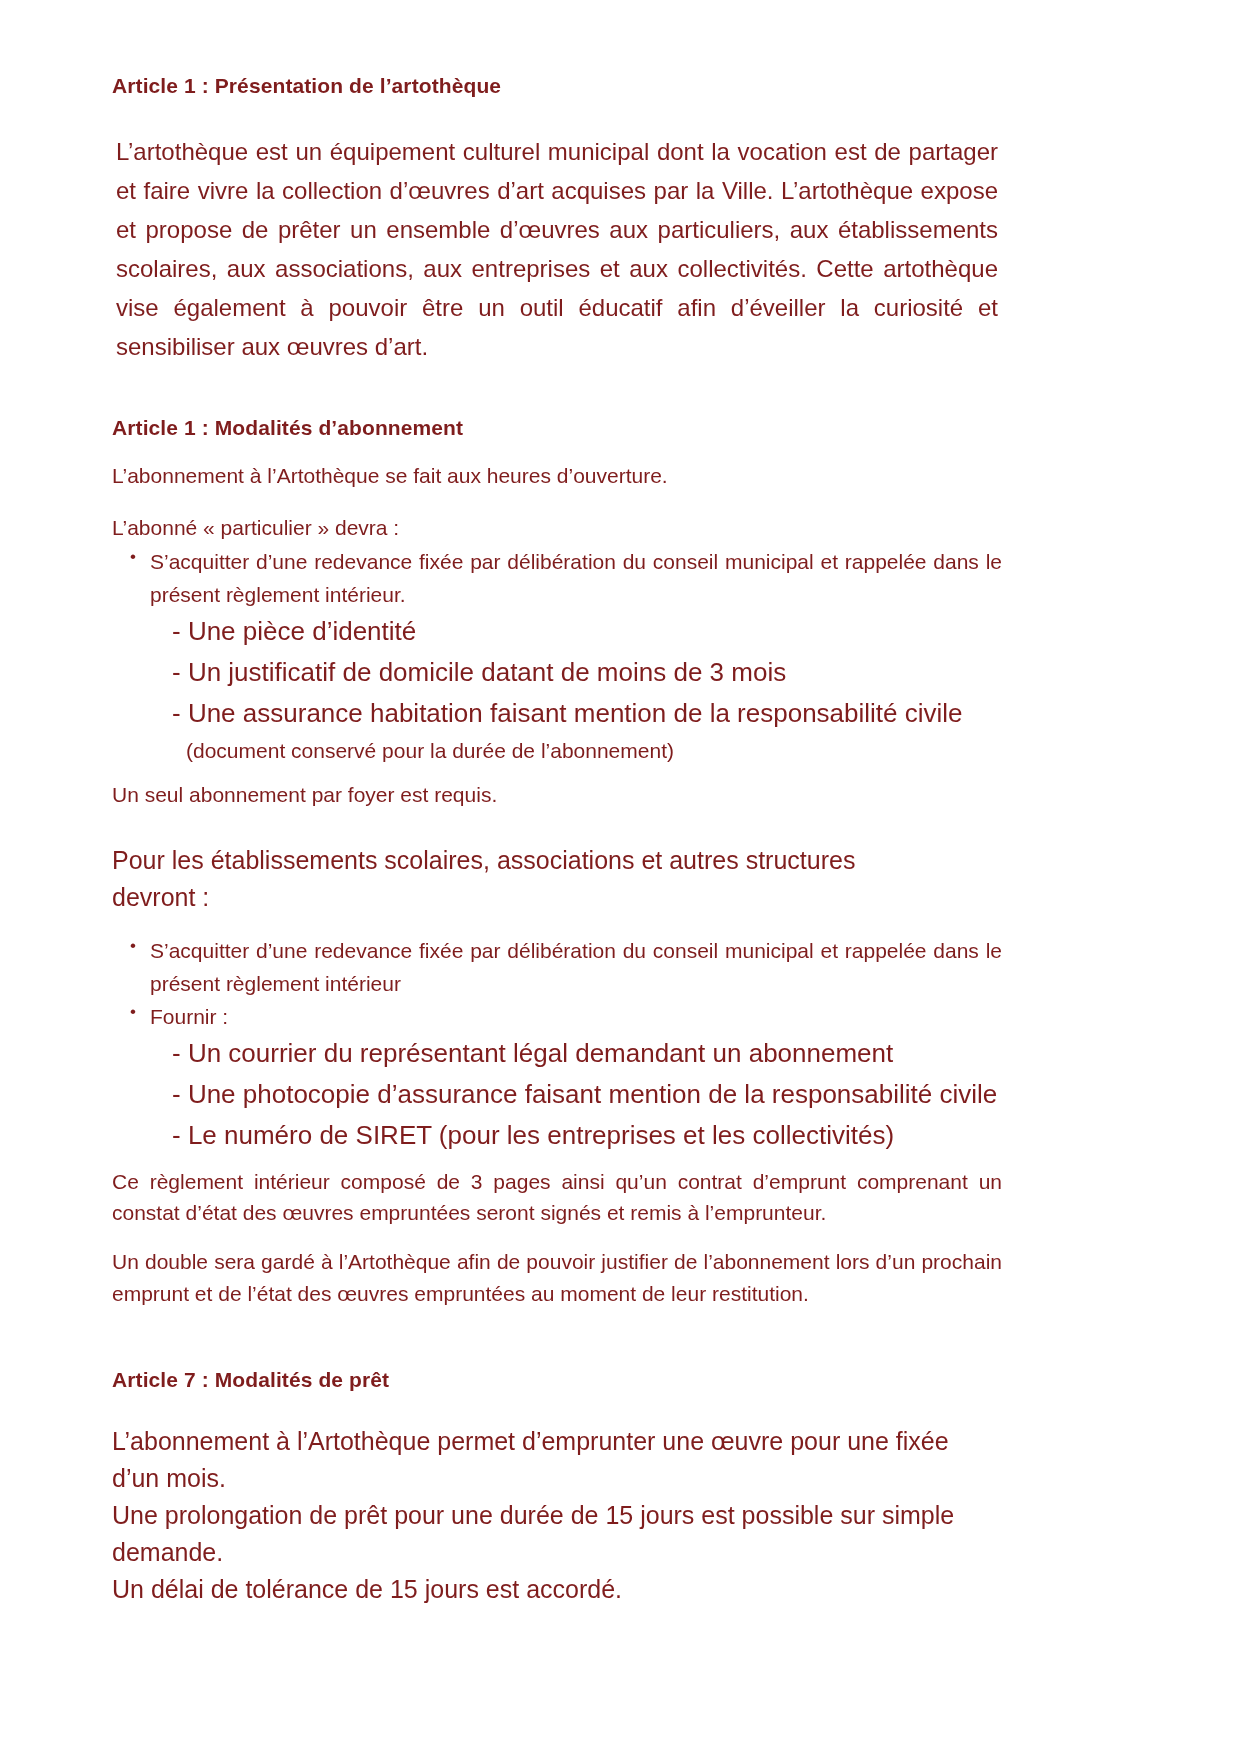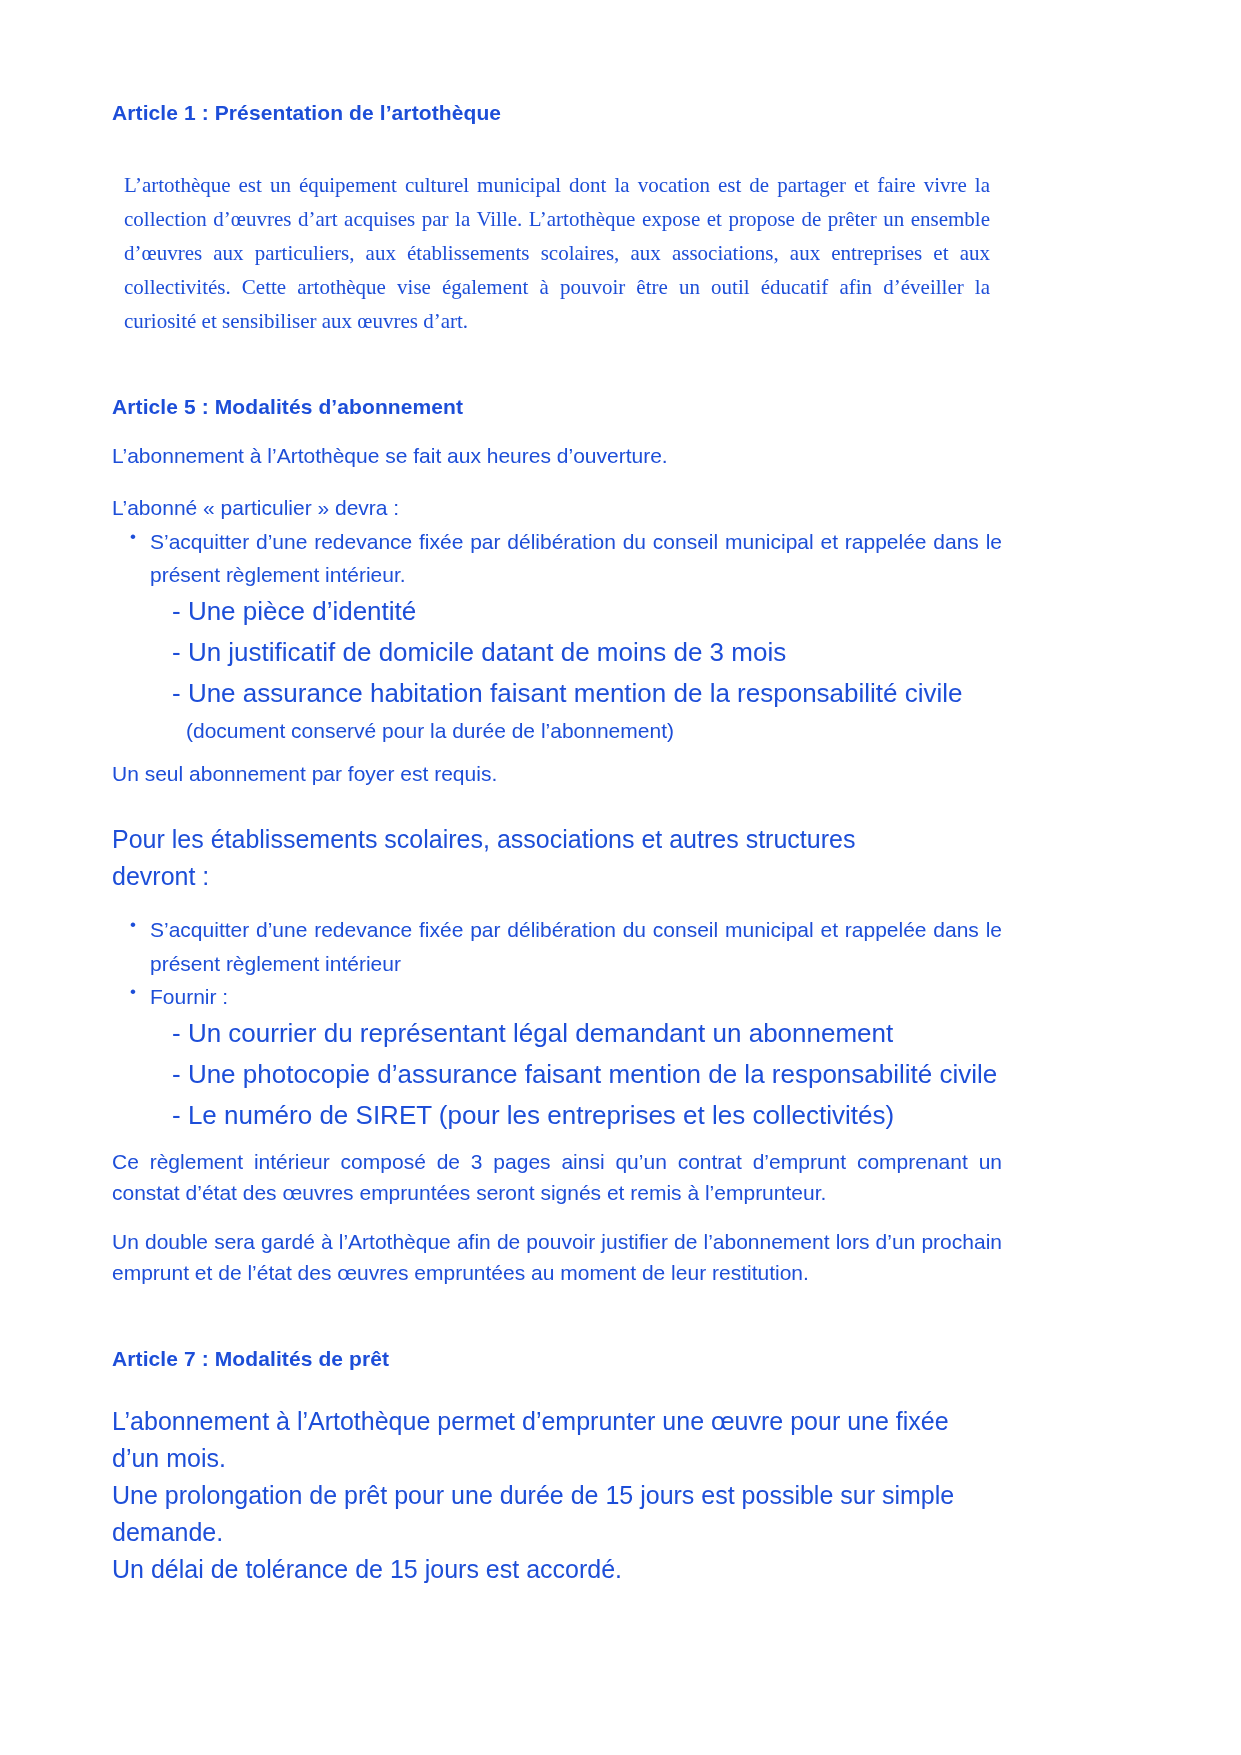--- a/index.html
+++ b/index.html
@@ -7,42 +7,41 @@
     padding: 0;
     background: #ffffff;
   }
   .page {
     position: relative;
     width: 1241px;
     height: 1755px;
     background: #ffffff;
     margin: 0 auto;
     box-sizing: border-box;
-    padding: 100px 112px 0 112px;
+    padding: 73px 112px 0 112px;
     font-family: "Liberation Sans", sans-serif;
-    color: #1d4ed8;
+    color: #7f1d1d;
     -webkit-font-smoothing: antialiased;
   }
   .doc-body {
     width: 890px;
   }
   h2.article-heading {
     font-size: 21px;
     font-weight: bold;
     line-height: 1.25;
     margin: 0;
     letter-spacing: 0.1px;
   }
   p.para {
-    font-size: 21px;
+    font-size: 24px;
     line-height: 1.62;
-    margin: 12px;
+    margin: 4px;
     text-align: justify;
     text-justify: inter-word;
-    font-family: Liberation Serif, serif;
   }
   p.para-left {
     font-size: 21px;
     line-height: 1.62;
     margin: 0;
     text-align: left;
   }
   p.para-tight {
     font-size: 21px;
     line-height: 1.48;
@@ -99,21 +98,21 @@
   <div class="doc-body">
 
     <h2 class="article-heading">Article 1 : Présentation de l’artothèque</h2>
 
     <div class="gap-m"></div>
 
     <p class="para">L’artothèque est un équipement culturel municipal dont la vocation est de partager et faire vivre la collection d’œuvres d’art acquises par la Ville. L’artothèque expose et propose de prêter un ensemble d’œuvres aux particuliers, aux établissements scolaires, aux associations, aux entreprises et aux collectivités. Cette artothèque vise également à pouvoir être un outil éducatif afin d’éveiller la curiosité et sensibiliser aux œuvres d’art.</p>
 
     <div class="gap-l"></div>
 
-    <h2 class="article-heading">Article 5 : Modalités d’abonnement</h2>
+    <h2 class="article-heading">Article 1 : Modalités d’abonnement</h2>
 
     <div class="gap-s"></div>
 
     <p class="para-left">L’abonnement à l’Artothèque se fait aux heures d’ouverture.</p>
 
     <div class="gap-s"></div>
 
     <p class="para-left">L’abonné « particulier » devra :</p>
 
     <ul class="bullets">

